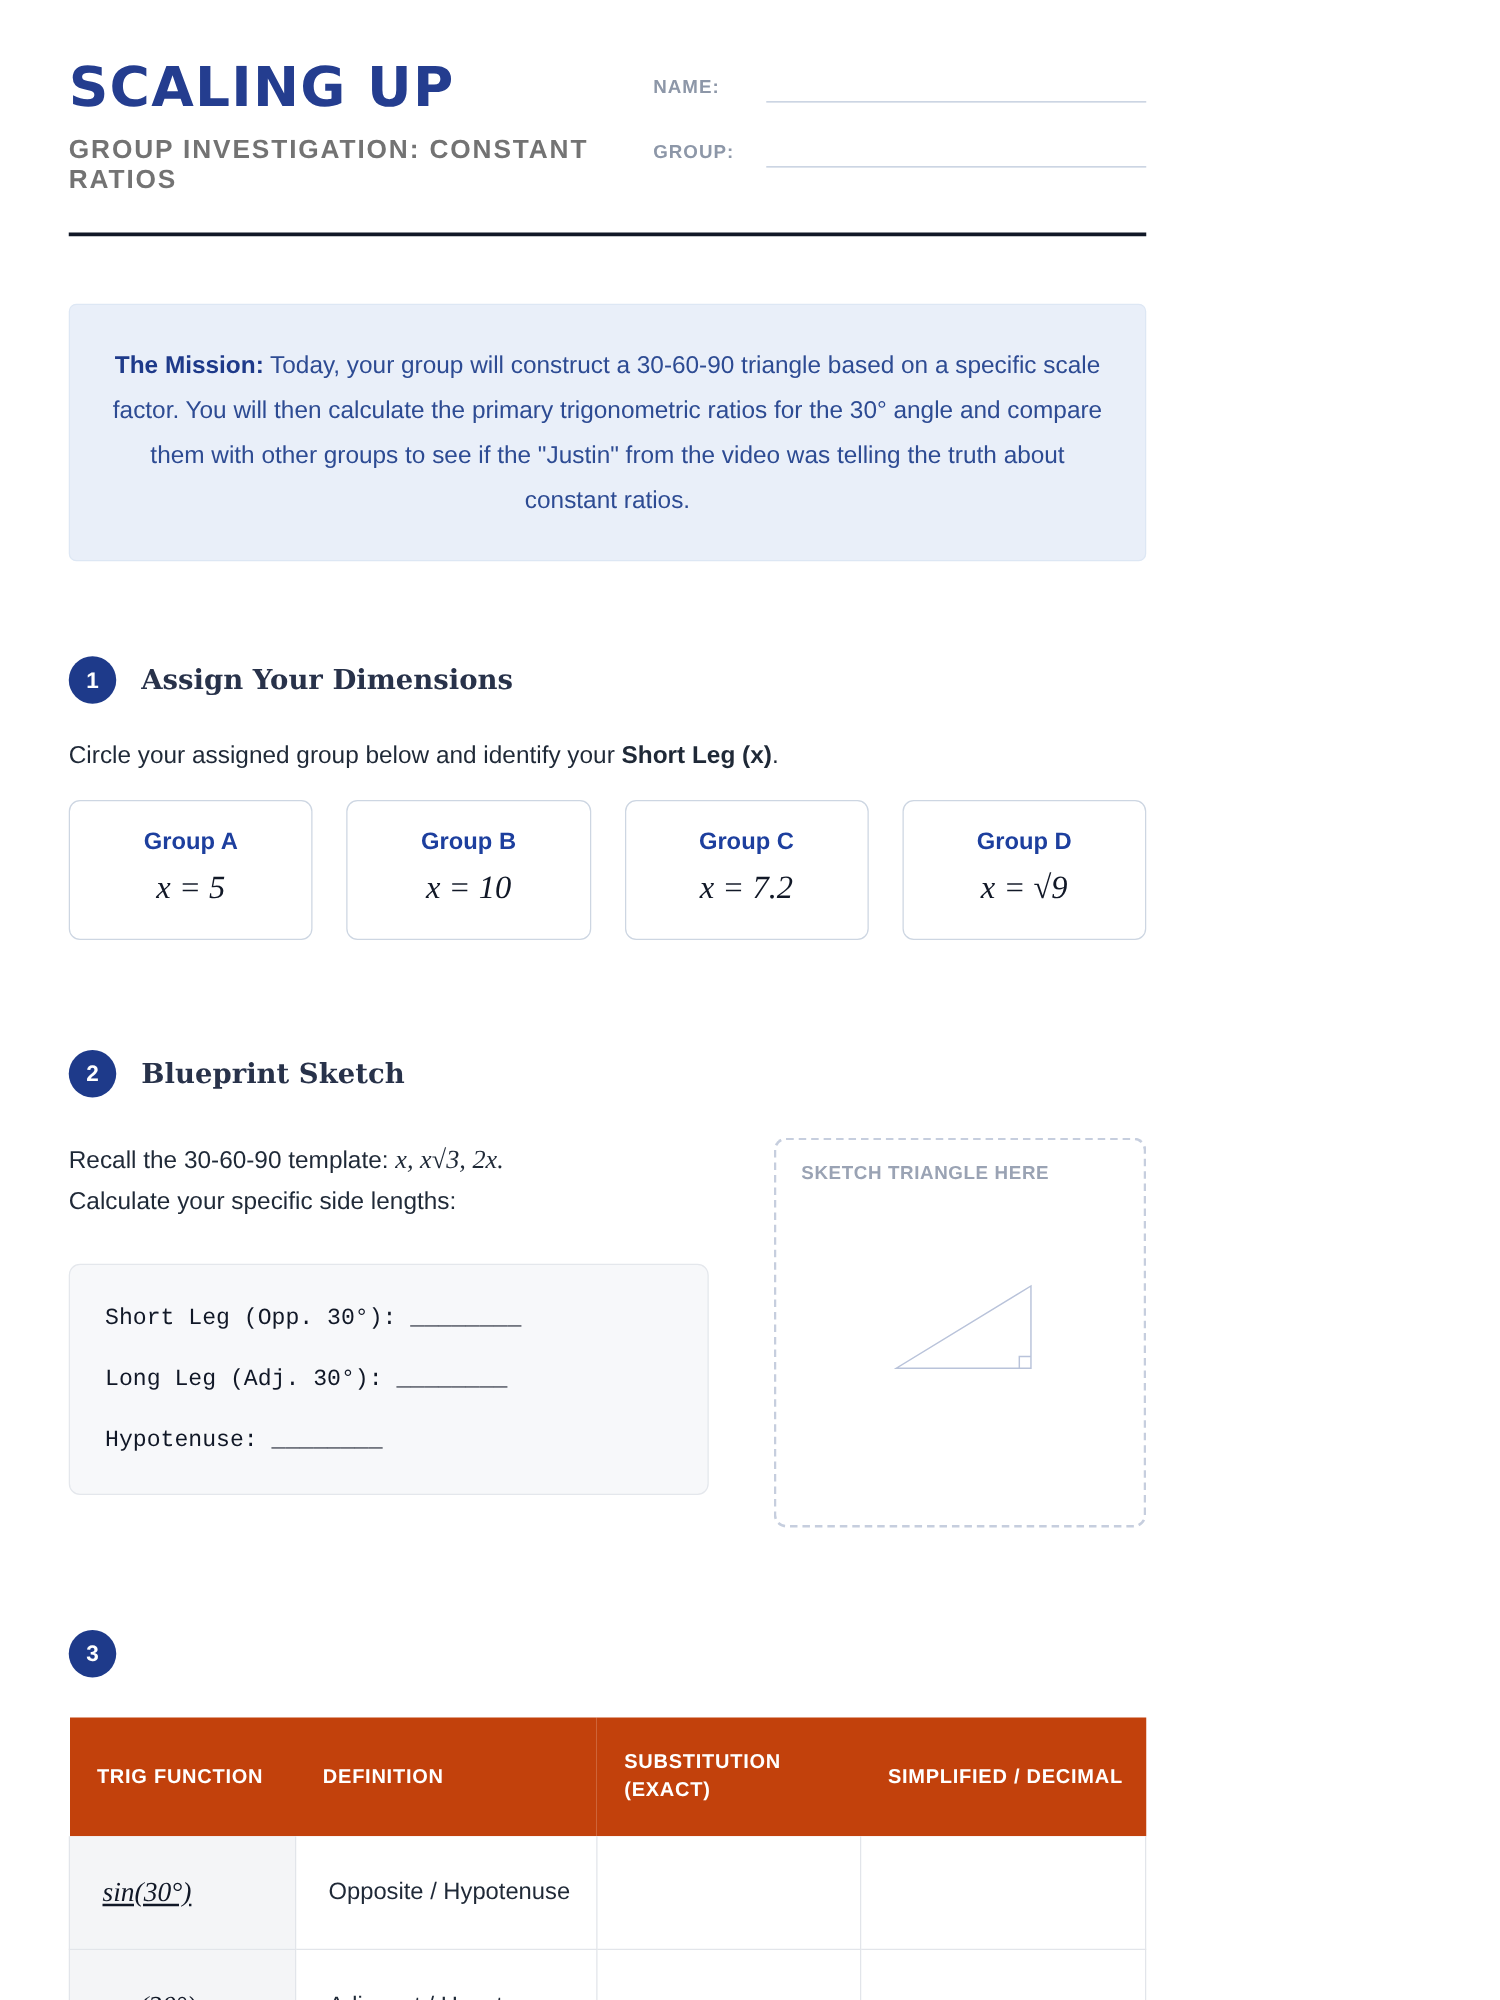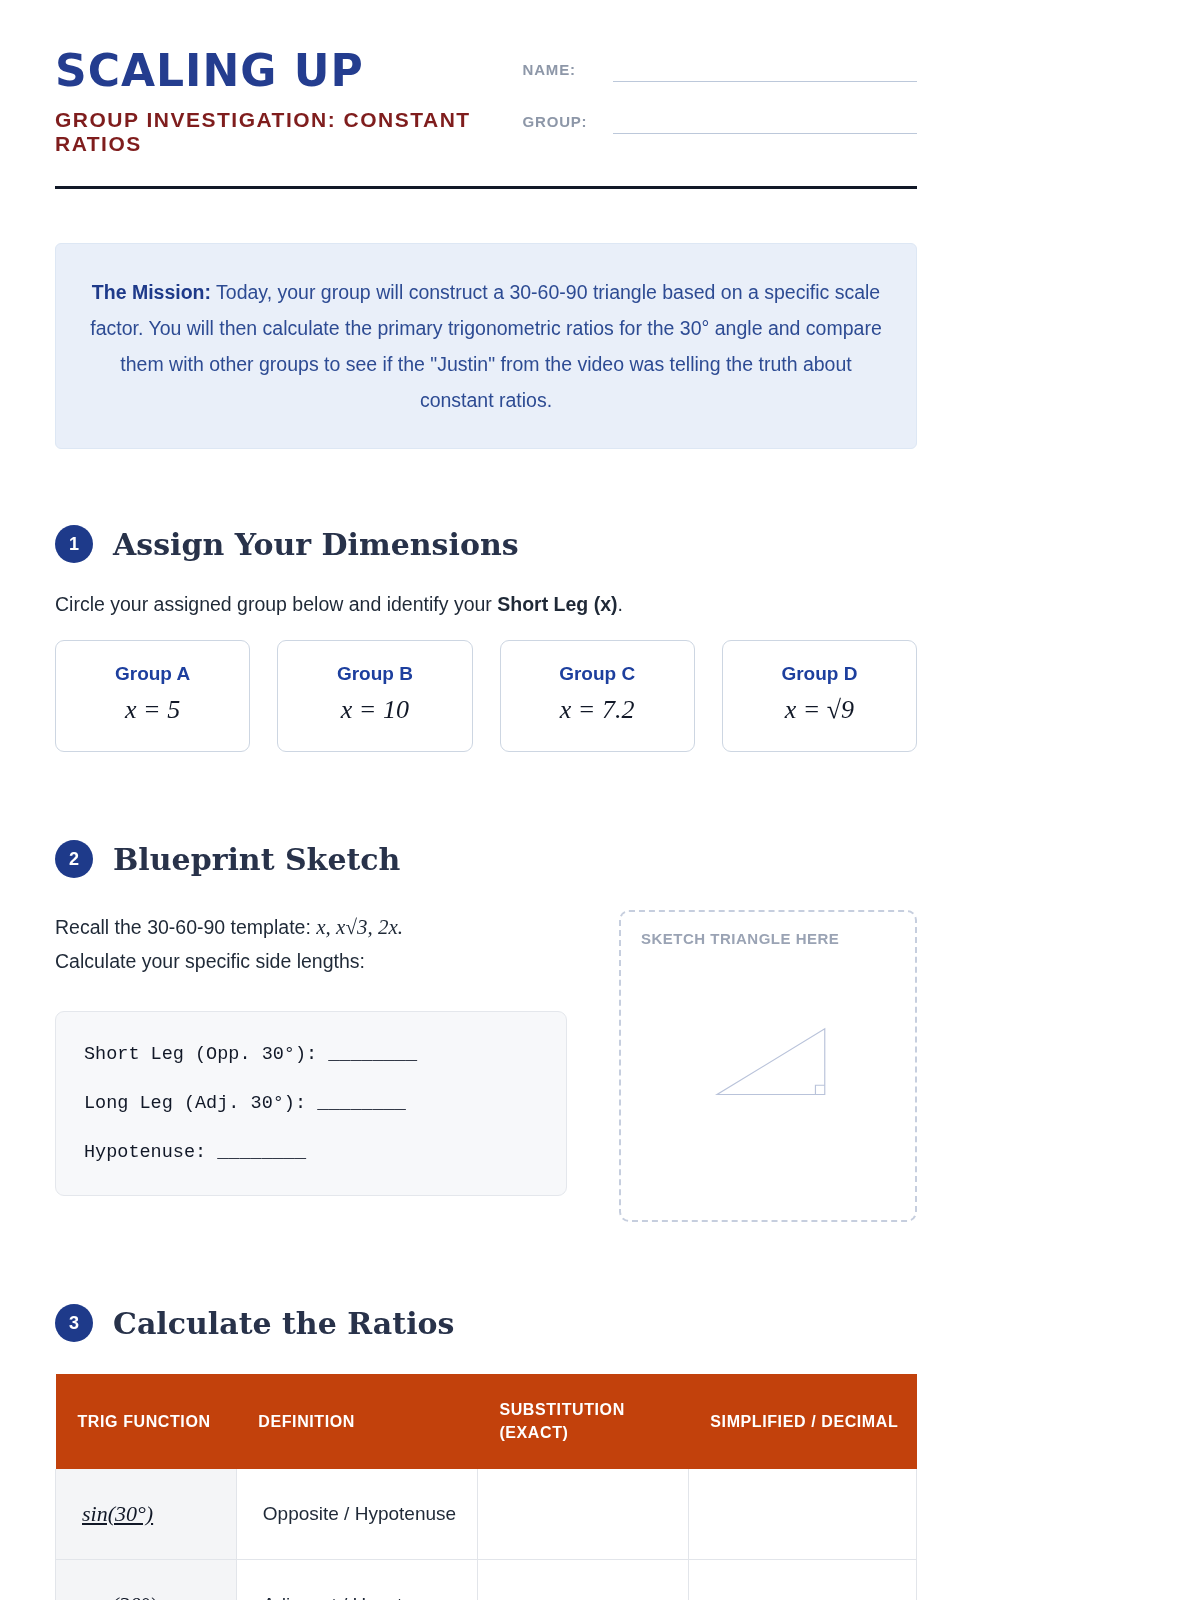--- a/index.html
+++ b/index.html
@@ -11,21 +11,21 @@
   }
 
   
   .header { display: flex; justify-content: space-between; align-items: flex-start; }
   .title {
     font-family: "DejaVu Sans", sans-serif; font-weight: 800;
     font-size: 44px; letter-spacing: 1px; color: #243d8f; line-height: 1.05;
   }
   .subtitle {
     margin-top: 14px; font-size: 21px; font-weight: 700;
-    letter-spacing: 1.5px; color: #7f1d1d;
+    letter-spacing: 1.5px; color: #737373;
   }
   .header-fields { width: 430px; padding-top: 8px; }
   .field-row { display: flex; align-items: flex-end; margin-bottom: 26px; }
   .field-label {
     font-size: 15px; font-weight: 700; letter-spacing: 0.8px; color: #8d97a8;
     padding-bottom: 4px; width: 90px;
   }
   .field-line { flex: 1; border-bottom: 1.5px solid #bcc8da; height: 26px; }
 
   .divider { border: none; border-top: 3px solid #111827; margin-top: 26px; }
@@ -40,21 +40,21 @@
 
   
   .section-head { display: flex; align-items: center; gap: 20px; }
   .badge {
     width: 38px; height: 38px; border-radius: 50%; background: #1e3a8a;
     color: #fff; font-size: 18px; font-weight: 700;
     display: flex; align-items: center; justify-content: center; flex: 0 0 38px;
   }
   .section-title {
     font-family: "DejaVu Serif", "Liberation Serif", serif;
-    font-size: 30px; font-weight: 600; color: #28324a;
+    font-size: 22px; font-weight: 600; color: #28324a;
   }
 
   .sec-1 { margin-top: 76px; }
   .instruction { margin-top: 30px; font-size: 19.5px; color: #1f2937; }
 
   
   .cards { margin-top: 24px; display: grid; grid-template-columns: repeat(4, 1fr); gap: 27px; }
   .card {
     border: 1px solid #cdd6e2; border-radius: 9px; background: #fff;
     text-align: center; padding: 22px 12px 26px 12px; cursor: pointer;
@@ -188,21 +188,20 @@
           <polygon points="165,205 350,205 350,92" fill="none" stroke="#b9c3da" stroke-width="2"></polygon>
           <path d="M334 205 V189 H350" fill="none" stroke="#b9c3da" stroke-width="2"></path>
         </svg>
       </div>
     </div>
   </div>
 
   <div class="sec-3">
     <div class="section-head">
       <div class="badge">3</div>
-      <div class="section-title">Calculate the Ratios</div>
     </div>
     <table class="ratio-table">
       <colgroup>
         <col class="col-func">
           <col class="col-def">
           <col class="col-sub">
           <col class="col-simp">
       </colgroup>
       <thead>
         <tr>

